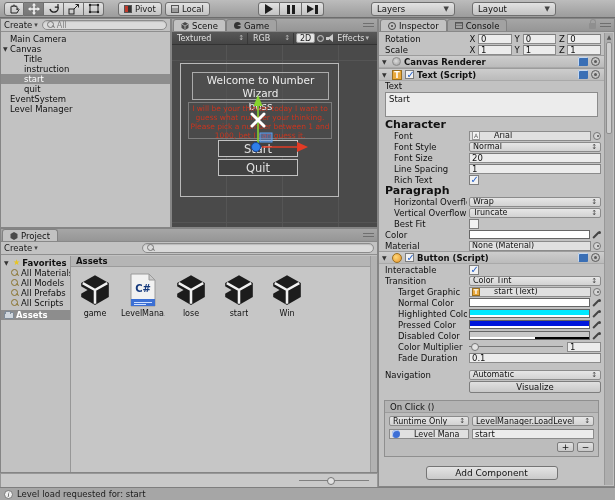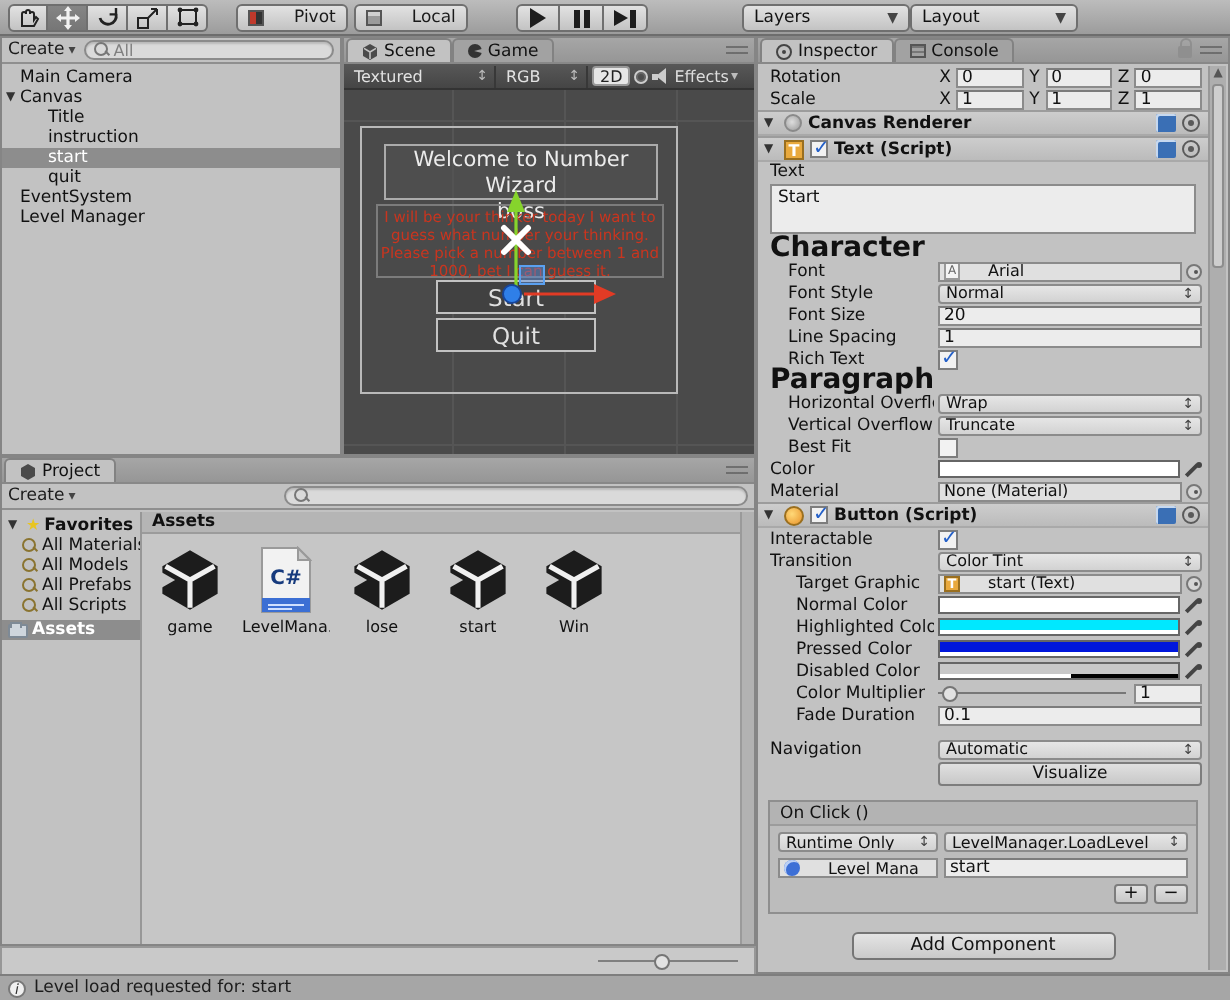--- a/index.html
+++ b/index.html
@@ -9,27 +9,27 @@
   .abs{position:absolute;}
 
   
   #toolbar{left:0;top:0;width:615px;height:18px;background:linear-gradient(#bcbcbc,#9c9c9c);border-bottom:1px solid #6d6d6d;display:flex;align-items:center;}
   .toolgrp{display:flex;margin-left:4px;}
   .toolbtn{width:20px;height:14px;background:linear-gradient(#e2e2e2,#c3c3c3);border:1px solid #6f6f6f;border-left:none;display:flex;align-items:center;justify-content:center;}
   .toolbtn.first{border-left:1px solid #6f6f6f;border-radius:3px 0 0 3px;}
   .toolbtn.last{border-radius:0 3px 3px 0;}
   .toolbtn.active{background:linear-gradient(#858585,#767676);}
   .toolbtn svg{display:block;}
-  .pillbtn{height:14px;border:1px solid #6f6f6f;border-radius:3px;background:linear-gradient(#e2e2e2,#c3c3c3);display:flex;align-items:center;padding:0 5px;gap:15px;font-size:8.5px;color:#1a1a1a;}
+  .pillbtn{height:14px;border:1px solid #6f6f6f;border-radius:3px;background:linear-gradient(#e2e2e2,#c3c3c3);display:flex;align-items:center;padding:0 5px;gap:3px;font-size:8.5px;color:#1a1a1a;}
   #pivot-btn{margin-left:14px;}
   #local-btn{margin-left:3px;}
   #play-grp{position:absolute;left:258px;top:2px;display:flex;}
   .ddbtn{height:14px;border:1px solid #6f6f6f;border-radius:3px;background:linear-gradient(#e2e2e2,#c3c3c3);display:flex;align-items:center;justify-content:space-between;padding:0 5px;font-size:8.5px;}
   #layers-btn{position:absolute;right:160px;top:2px;width:84px;}
-  #layout-btn{position:absolute;right:76px;top:2px;width:84px;}
+  #layout-btn{position:absolute;right:59px;top:2px;width:84px;}
   .dcar{color:#444;font-size:7px;}
 
   
   .ic-pivot{width:8px;height:8px;background:linear-gradient(90deg,#c0392b 50%,#333 50%);border:1px solid #555;}
   .ic-local{width:8px;height:8px;background:#9a9a9a;border:1px solid #555;box-shadow:inset 0 2px 0 #d0d0d0;}
   .play-tri{width:0;height:0;border-left:8px solid #1d1d1d;border-top:5px solid transparent;border-bottom:5px solid transparent;}
   .pause-bars{display:flex;gap:2px;}
   .pause-bars i{display:block;width:3px;height:9px;background:#1d1d1d;}
   .step-wrap{display:flex;align-items:center;gap:1px;}
   .step-tri{width:0;height:0;border-left:7px solid #1d1d1d;border-top:4.5px solid transparent;border-bottom:4.5px solid transparent;}
@@ -120,21 +120,21 @@
   .comphead .sp{flex:1;}
   .ic-book{width:10px;height:9px;background:#3a6fb5;border-radius:1px;box-shadow:inset 1px 1px 0 #c6d8ef;flex:none;}
   .ic-gear{width:9px;height:9px;border:1.5px solid #5a5a5a;border-radius:50%;position:relative;flex:none;}
   .ic-gear::after{content:"";position:absolute;left:1.5px;top:1.5px;width:3px;height:3px;background:#5a5a5a;border-radius:50%;}
   .ic-crend{width:9px;height:9px;border:1px solid #8a8a8a;border-radius:50%;background:radial-gradient(circle at 3px 3px,#ddd,#9a9a9a);flex:none;}
   .ic-text{width:10px;height:10px;background:#e9a93d;border:1px solid #9a6f1f;color:#fff;font-size:8px;line-height:9px;text-align:center;font-weight:bold;flex:none;}
   .ic-textsm{width:8px;height:8px;background:#e9a93d;border:1px solid #9a6f1f;color:#fff;font-size:6.5px;line-height:7px;text-align:center;font-weight:bold;flex:none;}
   .ic-btn{width:10px;height:10px;background:radial-gradient(circle at 3px 3px,#ffd978,#e8922a);border:1px solid #9a6f1f;border-radius:50%;flex:none;}
   .ic-scripts{width:8px;height:8px;background:#3d6fd6;border-radius:50%;box-shadow:inset 1px 1px 0 #bcd0f5;flex:none;}
   .ic-fontfile{width:8px;height:9px;background:#f4f4f4;border:1px solid #999;font-size:6px;line-height:8px;text-align:center;color:#666;flex:none;}
-  .sechead{height:11px;line-height:11px;font-weight:bold;font-size:14px;padding-left:6px;}
+  .sechead{height:11px;line-height:11px;font-weight:bold;font-size:11px;padding-left:6px;}
   .ta{margin:1px 6px 2px;height:25px;background:#ececec;border:1px solid #8b8b8b;font-size:8.5px;padding:1px 3px;}
   .swatch{flex:1;height:9px;border:1px solid #666;position:relative;}
   .swatch .al{position:absolute;left:0;right:0;bottom:0;height:2px;background:#fff;}
   .swatch.disab .al{background:linear-gradient(90deg,#fff 0 55%,#000 55% 100%);}
   .dropper{width:9px;height:9px;position:relative;flex:none;}
   .dropper::after{content:"";position:absolute;left:1px;top:1px;width:8px;height:1.6px;background:#444;transform:rotate(-45deg);transform-origin:left center;top:7px;}
   .dropper::before{content:"";position:absolute;right:0.5px;top:0.5px;width:3px;height:3px;background:#444;border-radius:50%;}
   .alignbtns{display:flex;gap:1px;}
   .albtn{width:12px;height:9px;border:1px solid #888;background:linear-gradient(#e3e3e3,#cfcfcf);position:relative;}
   .albtn.on{background:#8a8a8a;}

